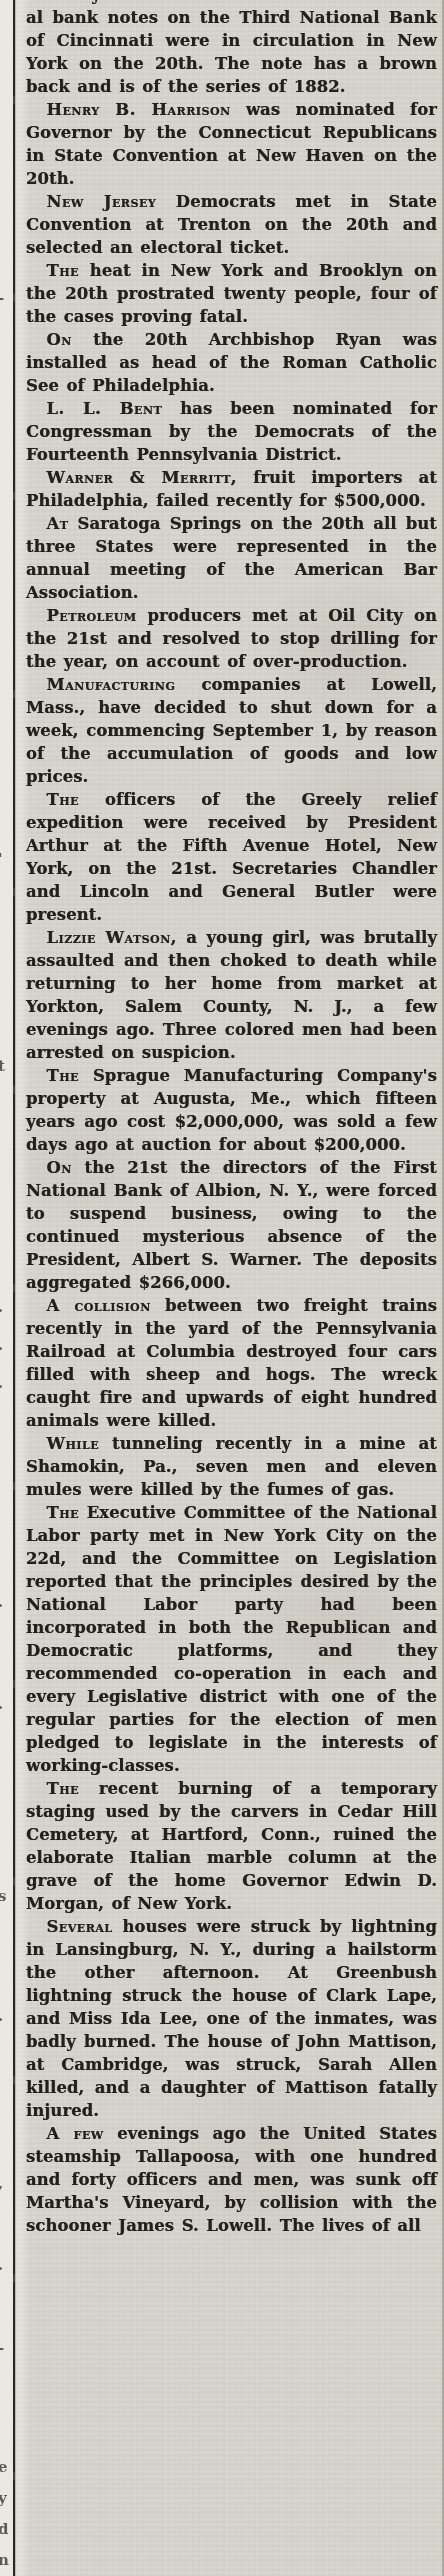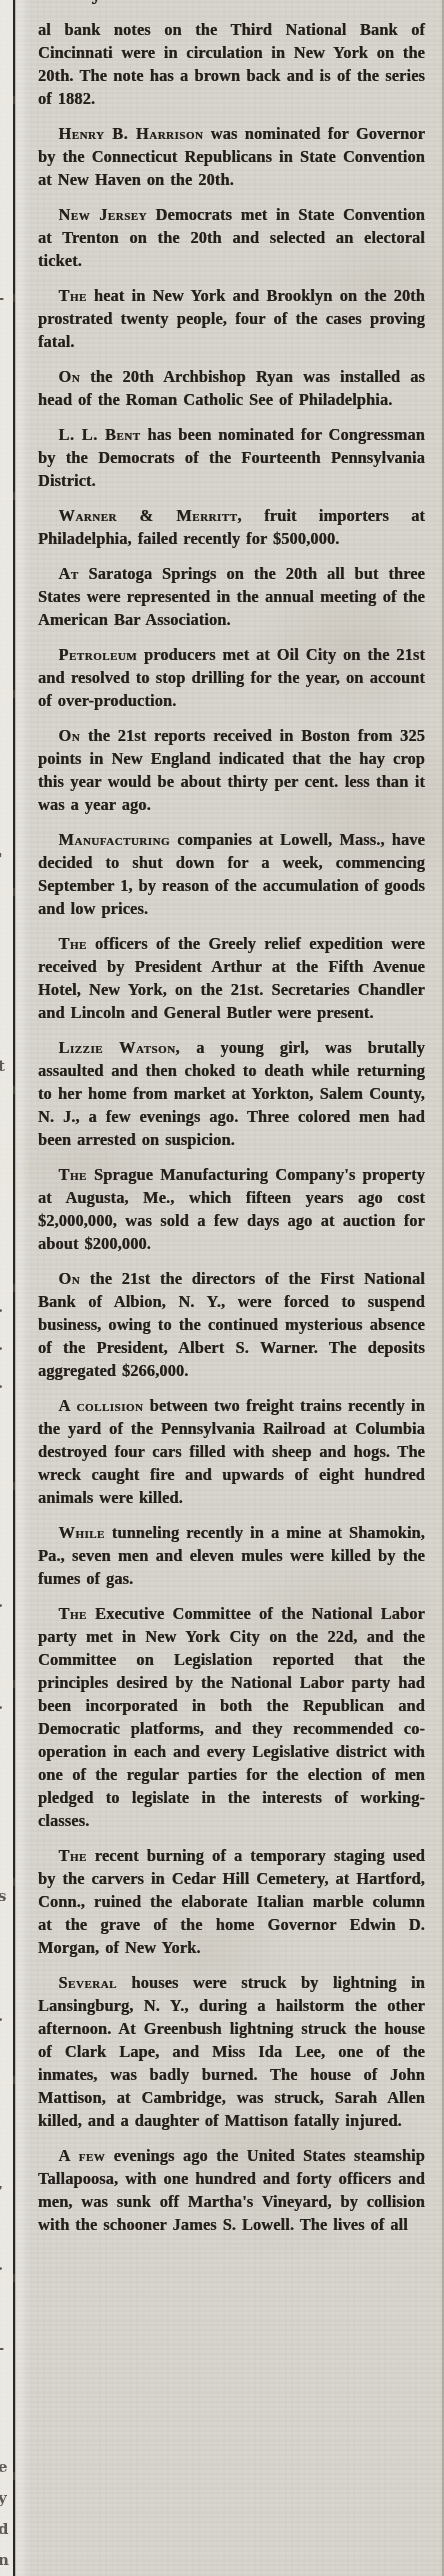--- a/index.html
+++ b/index.html
@@ -52,24 +52,23 @@
     text-shadow:0.3px 0.3px 0.5px rgba(30,25,20,0.55);
   }
   .column{
     position:absolute;left:26px;top:6.2px;width:411px;
     color:#241f1b;
     font-size:16.4px;font-weight:700;line-height:23px;
     letter-spacing:0.1px;word-spacing:1.7px;
     text-shadow:0.3px 0.3px 0.5px rgba(30,25,20,0.5), -0.1px 0 0.3px rgba(30,25,20,0.3);
   }
   .para{
-    margin:12px;padding:0;
+    margin:0;padding:0;
     text-align:justify;
     text-indent:20.5px;
-    font-family:Liberation Serif, serif;
   }
   .para.continuation{text-indent:0;}
   .lead{
     font-variant:small-caps;
     letter-spacing:0.5px;
   }
 </style>
 </head>
 <body>
 
@@ -101,21 +100,20 @@
   <div class="column" id="column">
       <p class="para continuation"><span class="lead"></span><span>al bank notes on the Third National Bank of Cincinnati were in circulation in New York on the 20th. The note has a brown back and is of the series of 1882.</span></p>
       <p class="para"><span class="lead">Henry B. Harrison</span><span> was nominated for Governor by the Connecticut Republicans in State Convention at New Haven on the 20th.</span></p>
       <p class="para"><span class="lead">New Jersey</span><span> Democrats met in State Convention at Trenton on the 20th and selected an electoral ticket.</span></p>
       <p class="para"><span class="lead">The</span><span> heat in New York and Brooklyn on the 20th prostrated twenty people, four of the cases proving fatal.</span></p>
       <p class="para"><span class="lead">On</span><span> the 20th Archbishop Ryan was installed as head of the Roman Catholic See of Philadelphia.</span></p>
       <p class="para"><span class="lead">L. L. Bent</span><span> has been nominated for Congressman by the Democrats of the Fourteenth Pennsylvania District.</span></p>
       <p class="para"><span class="lead">Warner &amp; Merritt,</span><span> fruit importers at Philadelphia, failed recently for $500,000.</span></p>
       <p class="para"><span class="lead">At</span><span> Saratoga Springs on the 20th all but three States were represented in the annual meeting of the American Bar Association.</span></p>
       <p class="para"><span class="lead">Petroleum</span><span> producers met at Oil City on the 21st and resolved to stop drilling for the year, on account of over-production.</span></p>
-      <p class="para"><span class="lead">On</span><span> the 21st reports received in Boston from 325 points in New England indicated that the hay crop this year would be about thirty per cent. less than it was a year ago.</span></p>
       <p class="para"><span class="lead">Manufacturing</span><span> companies at Lowell, Mass., have decided to shut down for a week, commencing September 1, by reason of the accumulation of goods and low prices.</span></p>
       <p class="para"><span class="lead">The</span><span> officers of the Greely relief expedition were received by President Arthur at the Fifth Avenue Hotel, New York, on the 21st. Secretaries Chandler and Lincoln and General Butler were present.</span></p>
       <p class="para"><span class="lead">Lizzie Watson,</span><span> a young girl, was brutally assaulted and then choked to death while returning to her home from market at Yorkton, Salem County, N. J., a few evenings ago. Three colored men had been arrested on suspicion.</span></p>
       <p class="para"><span class="lead">The</span><span> Sprague Manufacturing Company's property at Augusta, Me., which fifteen years ago cost $2,000,000, was sold a few days ago at auction for about $200,000.</span></p>
       <p class="para"><span class="lead">On</span><span> the 21st the directors of the First National Bank of Albion, N. Y., were forced to suspend business, owing to the continued mysterious absence of the President, Albert S. Warner. The deposits aggregated $266,000.</span></p>
       <p class="para"><span class="lead">A collision</span><span> between two freight trains recently in the yard of the Pennsylvania Railroad at Columbia destroyed four cars filled with sheep and hogs. The wreck caught fire and upwards of eight hundred animals were killed.</span></p>
       <p class="para"><span class="lead">While</span><span> tunneling recently in a mine at Shamokin, Pa., seven men and eleven mules were killed by the fumes of gas.</span></p>
       <p class="para"><span class="lead">The</span><span> Executive Committee of the National Labor party met in New York City on the 22d, and the Committee on Legislation reported that the principles desired by the National Labor party had been incorporated in both the Republican and Democratic platforms, and they recommended co-operation in each and every Legislative district with one of the regular parties for the election of men pledged to legislate in the interests of working-classes.</span></p>
       <p class="para"><span class="lead">The</span><span> recent burning of a temporary staging used by the carvers in Cedar Hill Cemetery, at Hartford, Conn., ruined the elaborate Italian marble column at the grave of the home Governor Edwin D. Morgan, of New York.</span></p>
       <p class="para"><span class="lead">Several</span><span> houses were struck by lightning in Lansingburg, N. Y., during a hailstorm the other afternoon. At Greenbush lightning struck the house of Clark Lape, and Miss Ida Lee, one of the inmates, was badly burned. The house of John Mattison, at Cambridge, was struck, Sarah Allen killed, and a daughter of Mattison fatally injured.</span></p>

